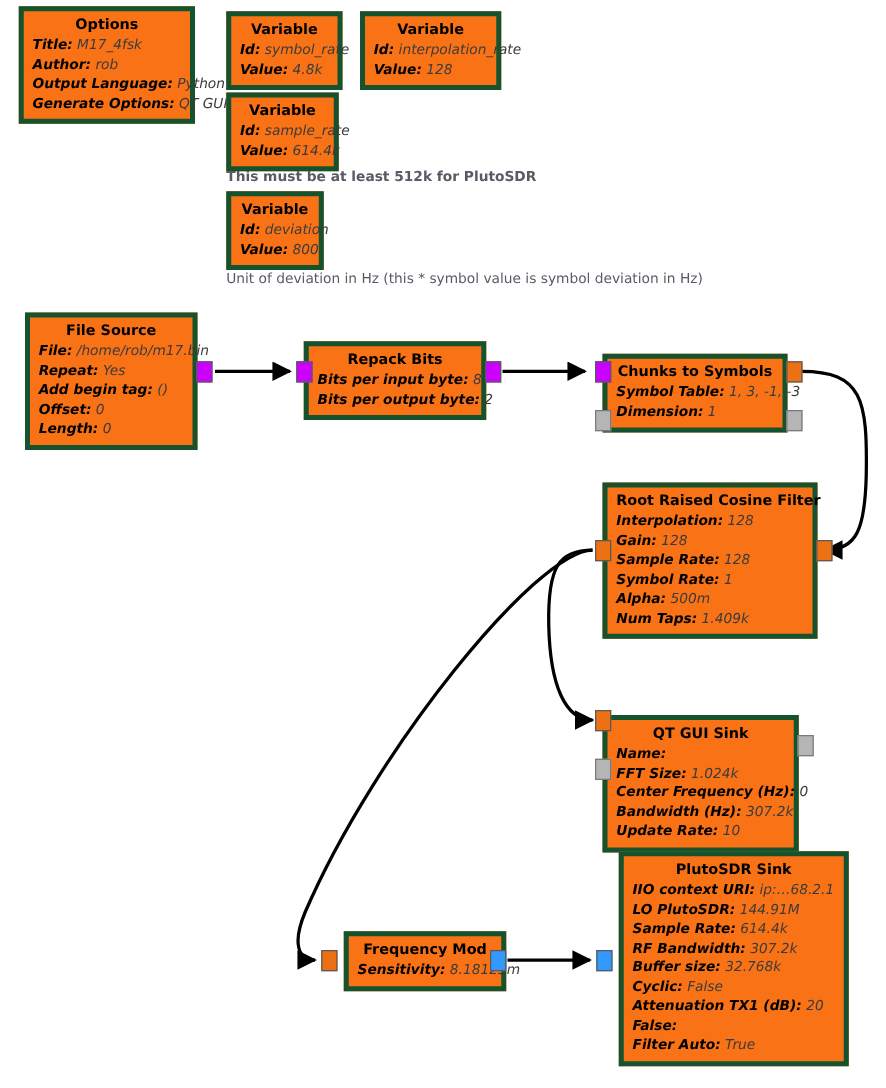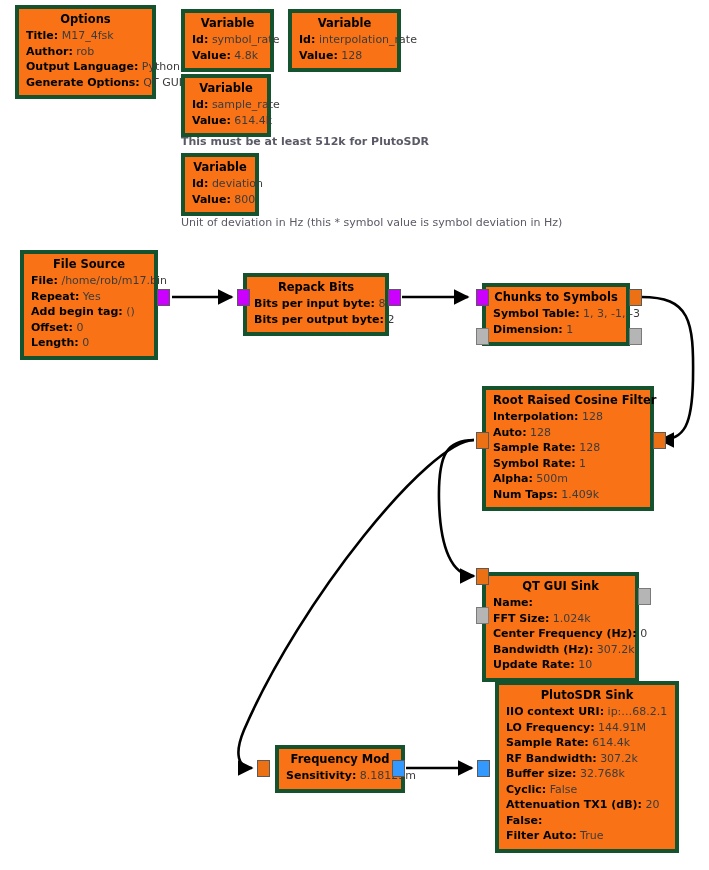--- a/index.html
+++ b/index.html
@@ -36,20 +36,21 @@
     text-align: center;
     white-space: nowrap;
     line-height: 15px;
     margin-bottom: 1px;
   }
   .param {
     font-size: 11px;
     color: #3b3b3b;
     white-space: nowrap;
     line-height: 15.5px;
+    font-style: italic;
   }
   .param .k {
     font-weight: bold;
     color: #000000;
   }
   
   .port {
     position: absolute;
     width: 13px;
     height: 17px;
@@ -220,21 +221,21 @@
 <div class="port msg" style="left:476px; top:328px;"></div>
 <div class="port msg" style="left:629px; top:328px;"></div>
 
 <div class="block" style="left:482px; top:386px; width:172px;">
   <div class="block-title">Root Raised Cosine Filter</div>
   <div class="param">
     <span class="k">Interpolation:</span>
     <span>128</span>
   </div>
   <div class="param">
-    <span class="k">Auto:</span>
+    <span class="k">Gain:</span>
     <span>128</span>
   </div>
   <div class="param">
     <span class="k">Sample Rate:</span>
     <span>128</span>
   </div>
   <div class="param">
     <span class="k">Symbol Rate:</span>
     <span>1</span>
   </div>
@@ -287,21 +288,21 @@
 <div class="port float" style="left:257px; top:760px;"></div>
 <div class="port cplx" style="left:392px; top:760px;"></div>
 
 <div class="block" style="left:495px; top:681px; width:184px;">
   <div class="block-title">PlutoSDR Sink</div>
   <div class="param">
     <span class="k">IIO context URI:</span>
     <span>ip:…68.2.1</span>
   </div>
   <div class="param">
-    <span class="k">LO Frequency:</span>
+    <span class="k">LO PlutoSDR:</span>
     <span>144.91M</span>
   </div>
   <div class="param">
     <span class="k">Sample Rate:</span>
     <span>614.4k</span>
   </div>
   <div class="param">
     <span class="k">RF Bandwidth:</span>
     <span>307.2k</span>
   </div>

